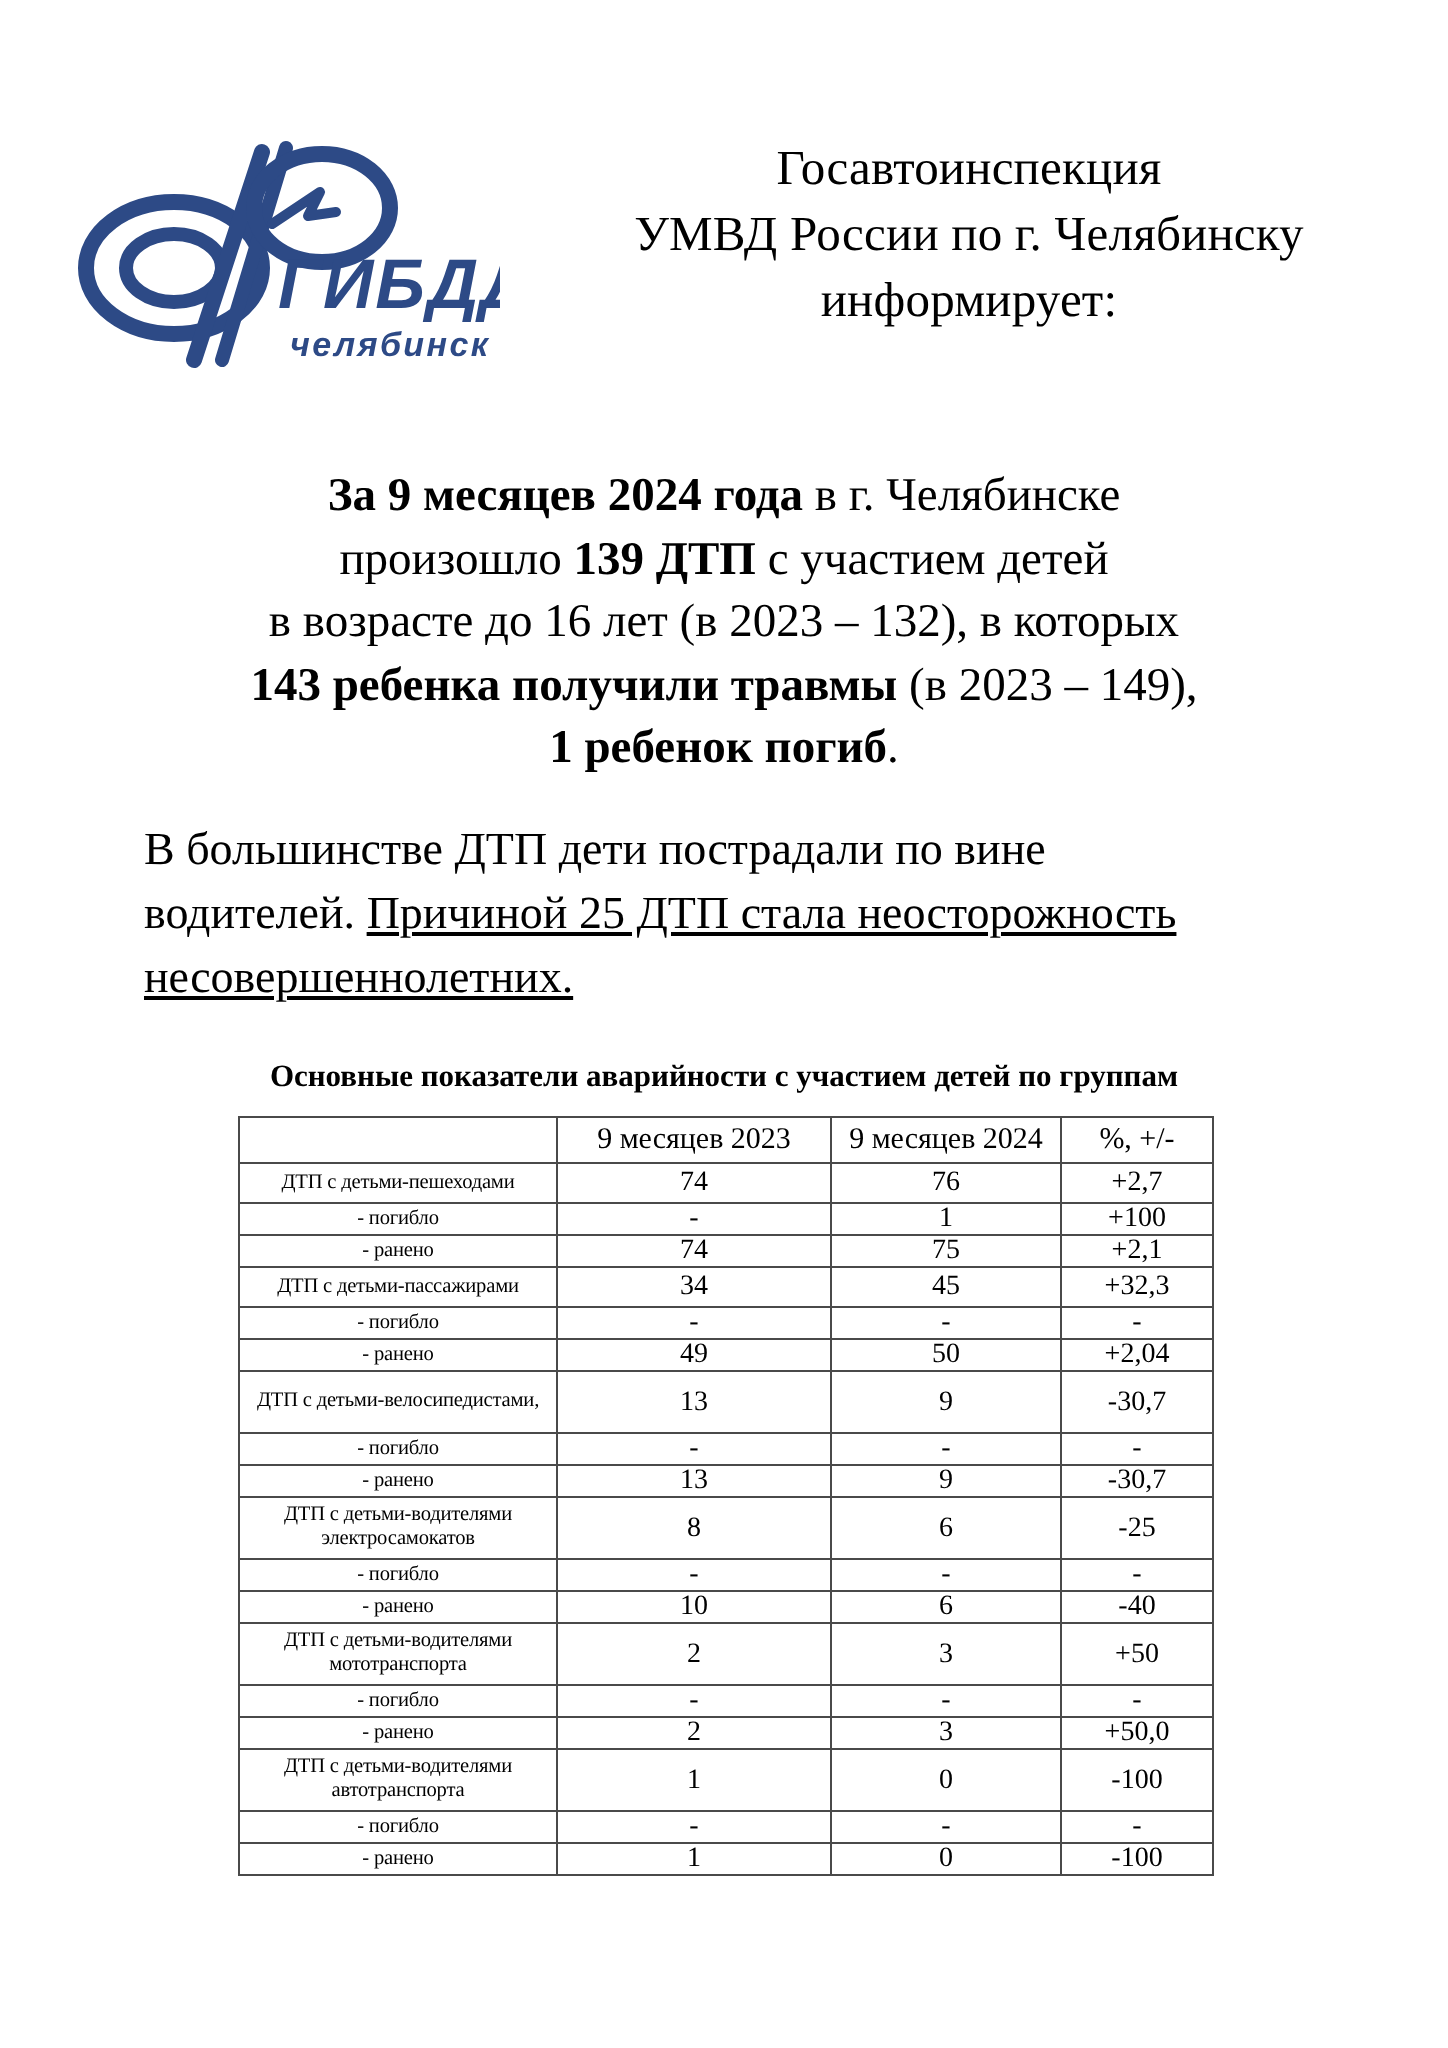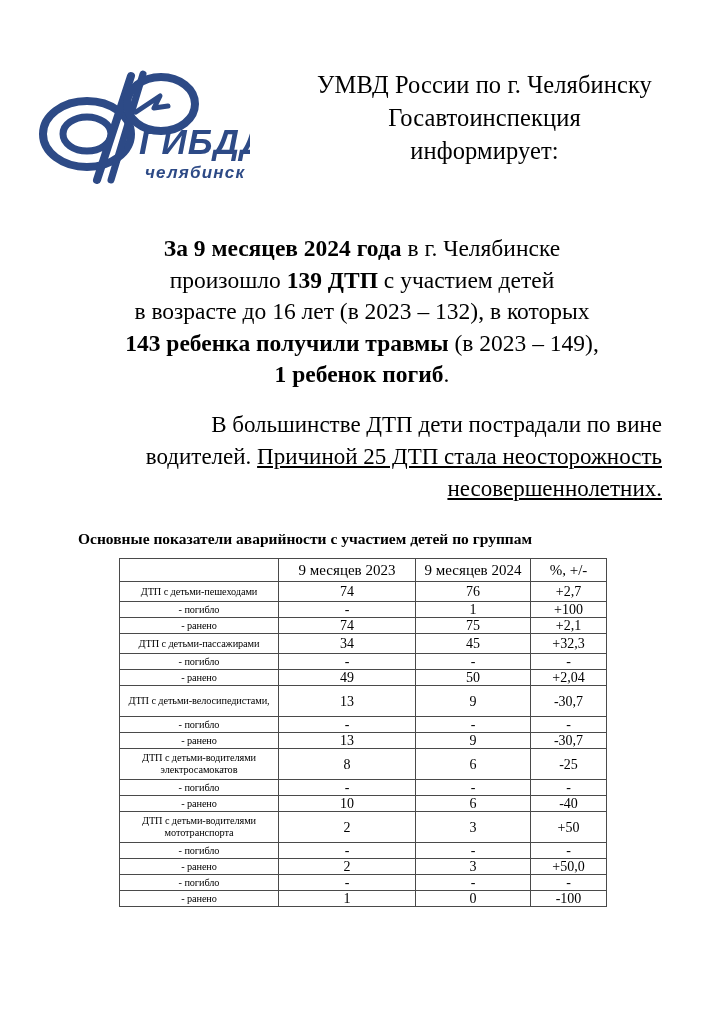--- a/index.html
+++ b/index.html
@@ -52,36 +52,37 @@
     top: 233px;
     left: 62px;
     width: 600px;
     text-align: center;
     font-size: 23.5px;
     line-height: 31.5px;
   }
   .para2 {
     position: absolute;
     top: 409px;
-    left: 62px;
+    left: 72px;
     width: 600px;
-    text-align: right;
+    text-align: left;
     font-size: 23px;
     line-height: 32px;
   }
   .para2 .l1 { display: block; }
   .b { font-weight: bold; margin-top: 16px; }
   .u { text-decoration: underline; }
 
   
   .table-caption {
     position: absolute;
     top: 529px;
-    left: 78px;
+    left: 62px;
     width: 600px;
+    text-align: center;
     font-weight: bold;
     font-size: 15.5px;
     line-height: 20px;
   }
 
   
   .table-holder {
     position: absolute;
     top: 558px;
     left: 119px;
@@ -158,22 +159,22 @@
       </g>
 
       <g fill="#2d4a86" font-family="'Liberation Sans', sans-serif" font-weight="bold" font-style="italic">
         <text x="104" y="86" font-size="35" letter-spacing="1">ГИБДД</text>
         <text x="110" y="110" font-size="17" letter-spacing="1.2">челябинск</text>
       </g>
     </svg>
   </div>
 
   <div class="header-text">
+    <div>Госавтоинспекция</div>
     <div>УМВД России по г. Челябинску</div>
-    <div>Госавтоинспекция</div>
     <div>информирует:</div>
   </div>
 </div>
 
 <div class="para1">
   <div>
     <span class="b">За 9 месяцев 2024 года</span><span> в г. Челябинске</span>
   </div>
   <div>
     <span>произошло </span><span class="b">139 ДТП</span><span> с участием детей</span>
@@ -295,27 +296,33 @@
           <td class="num">-</td>
           <td class="num">-</td>
           <td class="num">-</td>
         </tr>
         <tr class="h-sub">
           <td class="lbl sub">- ранено</td>
           <td class="num">2</td>
           <td class="num">3</td>
           <td class="num">+50,0</td>
         </tr>
-        <tr class="h-sub">
-          <td class="lbl sub">- погибло</td>
-          <td class="num">-</td>
-          <td class="num">-</td>
-          <td class="num">-</td>
-        </tr>
-        <tr class="h-sub">
-          <td class="lbl sub">- ранено</td>
+        <tr class="h-group2">
+          <td class="lbl">ДТП с детьми-водителями автотранспорта</td>
           <td class="num">1</td>
           <td class="num">0</td>
           <td class="num">-100</td>
         </tr>
+        <tr class="h-sub">
+          <td class="lbl sub">- погибло</td>
+          <td class="num">-</td>
+          <td class="num">-</td>
+          <td class="num">-</td>
+        </tr>
+        <tr class="h-sub">
+          <td class="lbl sub">- ранено</td>
+          <td class="num">1</td>
+          <td class="num">0</td>
+          <td class="num">-100</td>
+        </tr>
       </tbody>
   </table>
 </div>
 
 </body></html>

